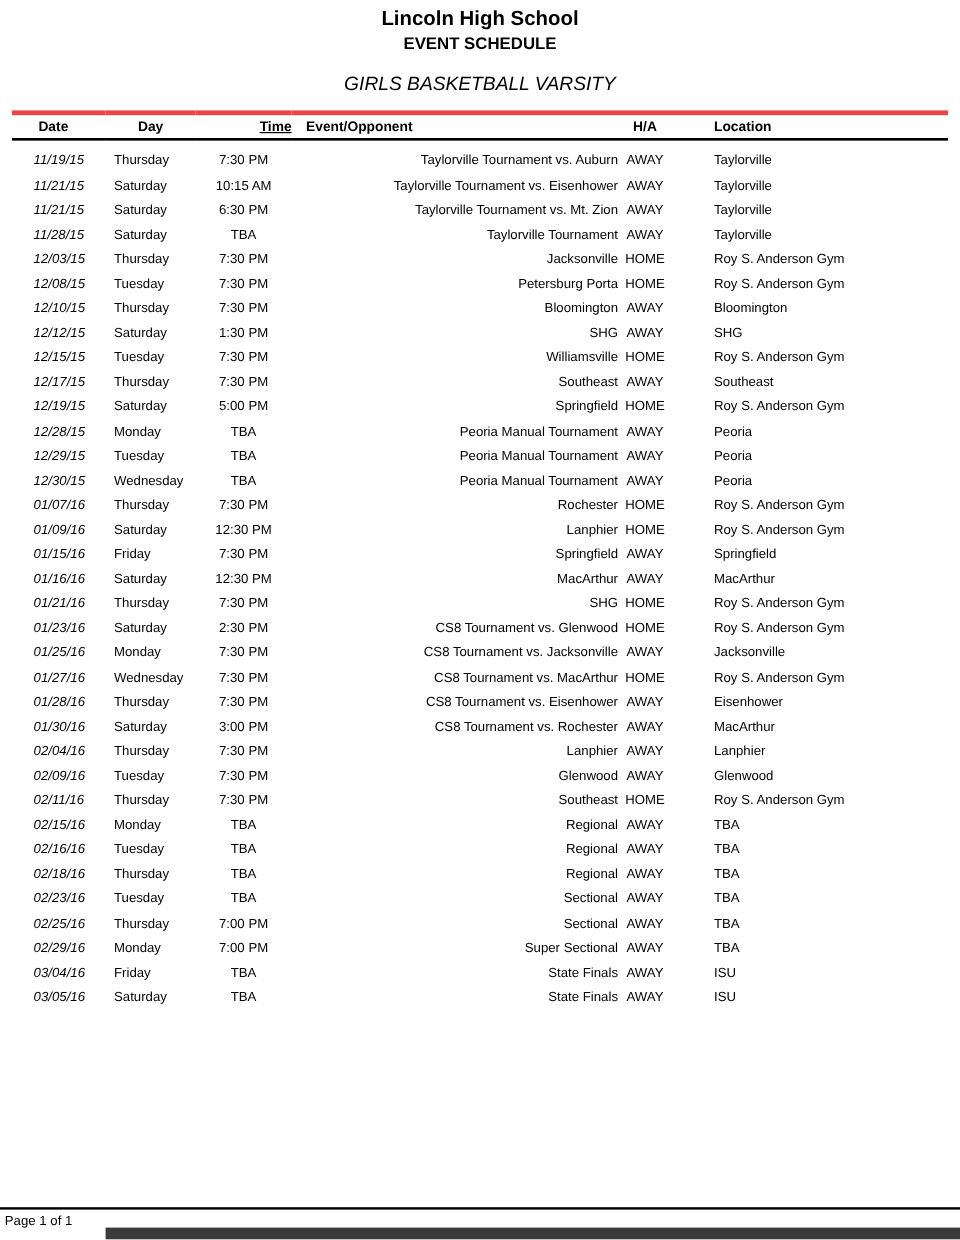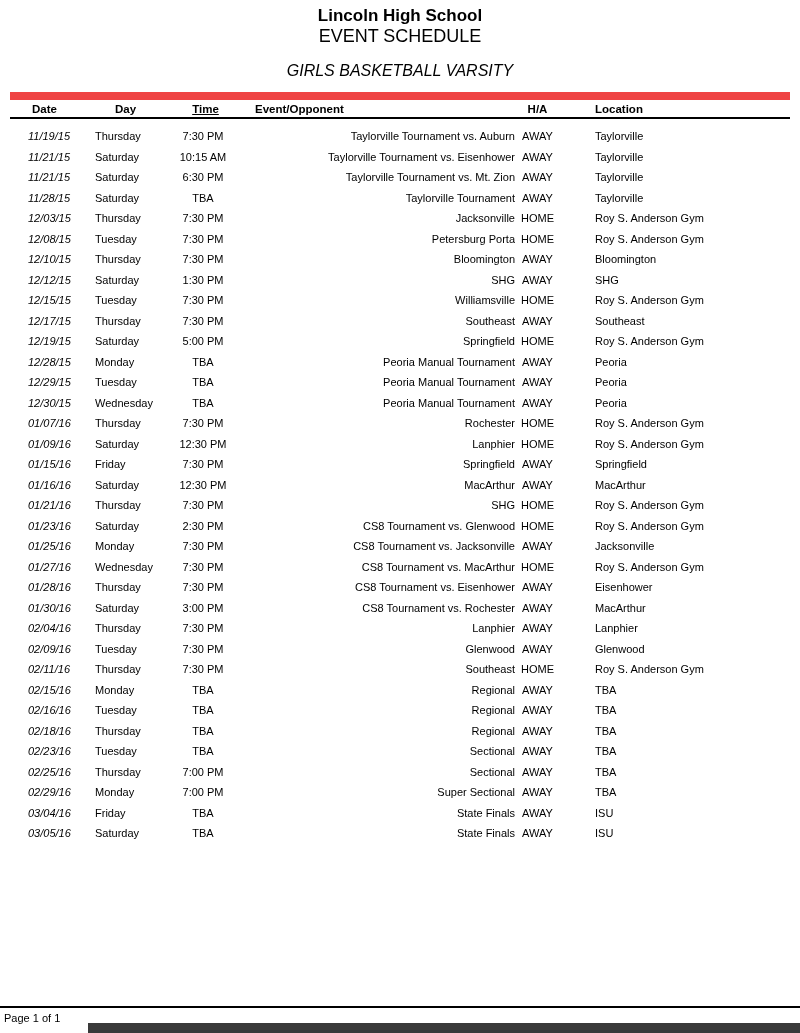--- a/index.html
+++ b/index.html
@@ -9,50 +9,50 @@
     font-family: "Liberation Sans", sans-serif;
     color: #000000;
   }
   body {
     position: relative;
     height: 1033px;
     overflow: hidden;
   }
   .doc-header { text-align: center; padding-top: 6px; }
   .doc-title   { font-size: 17px; font-weight: bold; line-height: 20px; }
-  .doc-subtitle{ font-size: 18px; font-weight: normal; line-height: 21px; }
+  .doc-subtitle{ font-size: 14px; font-weight: bold; line-height: 21px; }
   .doc-team    { font-size: 16px; font-style: italic; font-weight: normal; line-height: 19px; margin-top: 14px; }
 
   .table-wrap { margin: 12px 10px 0 10px; }
   table {
     width: 780px;
     border-collapse: collapse;
     table-layout: fixed;
   }
   col.w-date  { width: 78px; }
   col.w-day   { width: 75px; }
   col.w-time  { width: 80px; }
   col.w-event { width: 272px; }
   col.w-ha    { width: 45px; }
   col.w-loc   { width: 230px; }
 
   thead tr {
-    border-top: 8px solid #ef4444;
+    border-top: 4px solid #ef4444;
     border-bottom: 2px solid #000;
     height: 22px;
   }
   th {
     font-size: 11.5px;
     font-weight: bold;
     vertical-align: middle;
     white-space: nowrap;
   }
   .h-date { text-align: left; padding-left: 22px; }
   .h-day  { text-align: center; }
-  .h-time { text-align: center; padding-left: 5px; text-decoration: underline; }
+  .h-time { text-align: right; padding-left: 5px; text-decoration: underline; }
   .h-event{ text-align: left; padding-left: 12px; }
   .h-ha   { text-align: center; }
   .h-loc  { text-align: left; padding-left: 35px; }
 
   tbody::before { content: ""; display: table-row; height: 8px; }
   tbody tr { height: 20.5px; }
   td {
     font-size: 11px;
     vertical-align: middle;
     white-space: nowrap;

